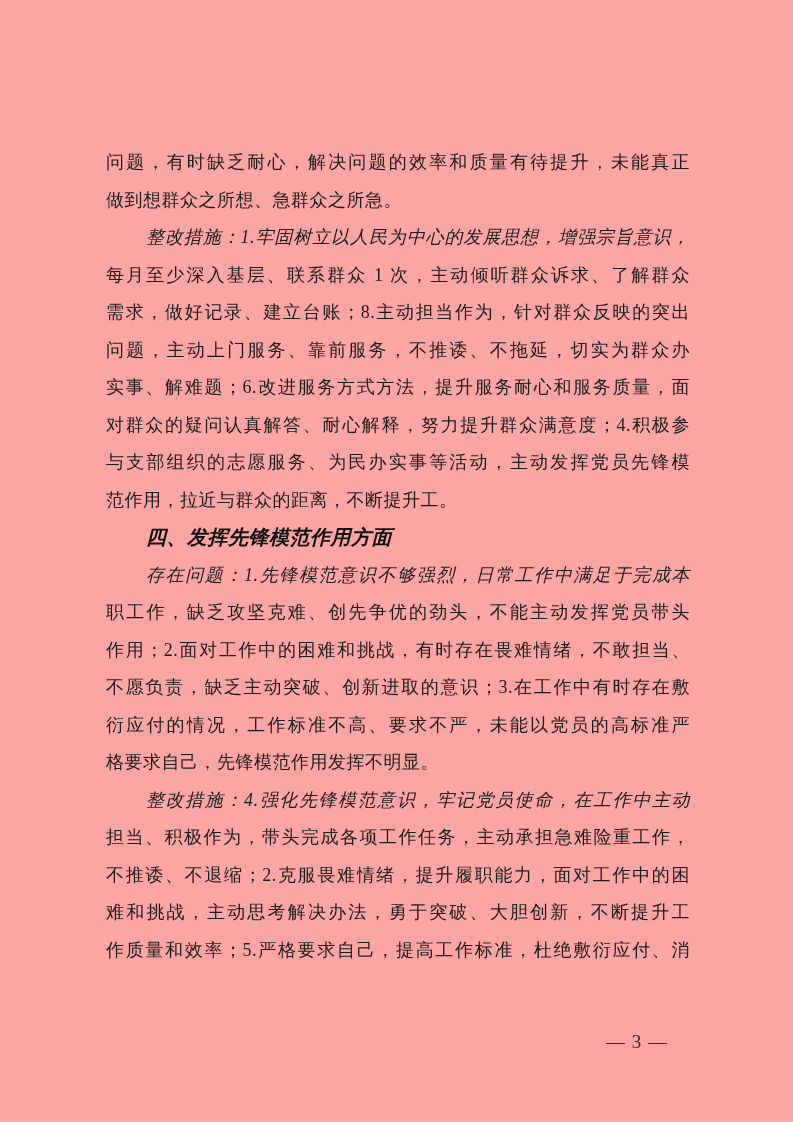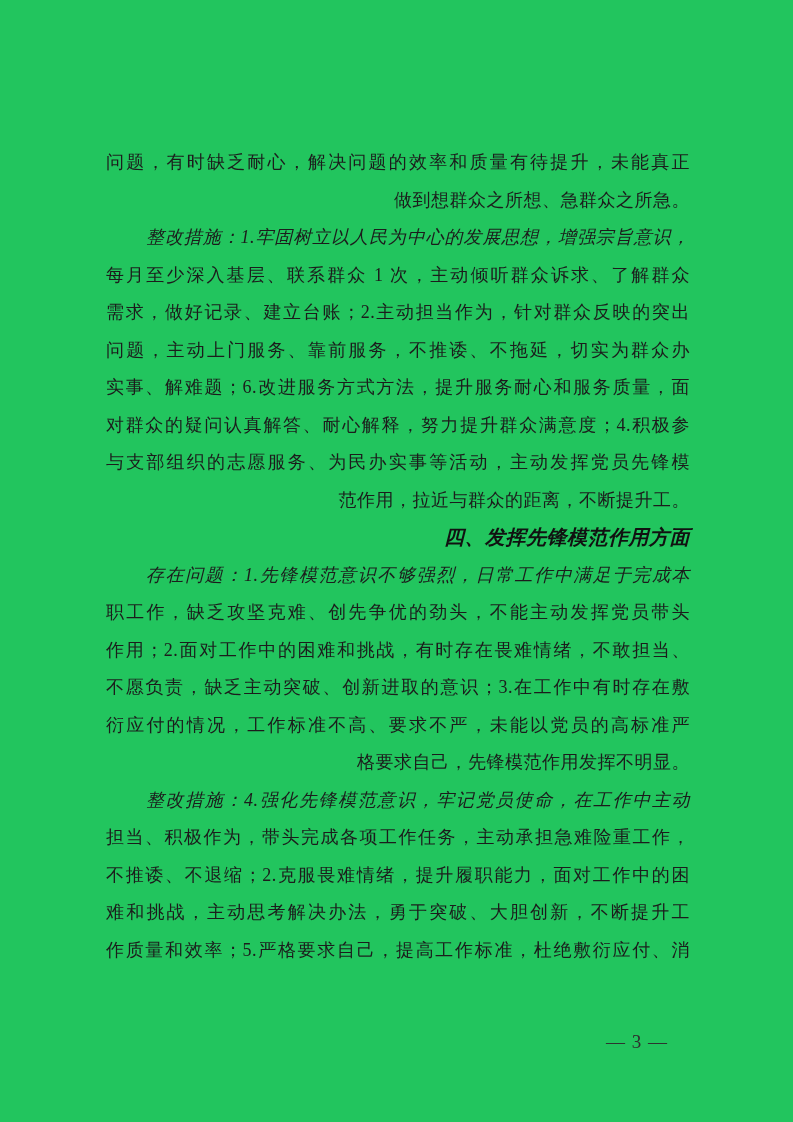--- a/index.html
+++ b/index.html
@@ -4,35 +4,35 @@
 <style>
   html, body {
     margin: 0;
     padding: 0;
     background: #ffffff;
   }
   .page {
     position: relative;
     width: 793px;
     height: 1122px;
-    background: #22c55e;
+    background: #fca5a5;
     overflow: hidden;
     font-family: "Liberation Serif", "DejaVu Serif", serif;
     color: #1c1c1c;
   }
   .content {
     position: absolute;
     left: 106px;
     top: 144px;
     width: 584px;
     font-size: 18px;
     line-height: 37.5px;
   }
   .line {
-    text-align: right;
+    text-align: left;
     height: 37.5px;
     letter-spacing: 0.5px;
   }
   .fill {
     text-align: justify;
     text-align-last: justify;
     text-justify: inter-ideograph;
   }
   .indent {
     text-indent: 40px;
@@ -56,21 +56,21 @@
 </style>
 </head>
 <body>
 
 <div class="page">
   <div class="content">
     <div class="line fill">问题，有时缺乏耐心，解决问题的效率和质量有待提升，未能真正</div>
     <div class="line">做到想群众之所想、急群众之所急。</div>
     <div class="line fill indent">整改措施：1.牢固树立以人民为中心的发展思想，增强宗旨意识，</div>
     <div class="line fill">每月至少深入基层、联系群众 1 次，主动倾听群众诉求、了解群众</div>
-    <div class="line fill">需求，做好记录、建立台账；2.主动担当作为，针对群众反映的突出</div>
+    <div class="line fill">需求，做好记录、建立台账；8.主动担当作为，针对群众反映的突出</div>
     <div class="line fill">问题，主动上门服务、靠前服务，不推诿、不拖延，切实为群众办</div>
     <div class="line fill">实事、解难题；6.改进服务方式方法，提升服务耐心和服务质量，面</div>
     <div class="line fill">对群众的疑问认真解答、耐心解释，努力提升群众满意度；4.积极参</div>
     <div class="line fill">与支部组织的志愿服务、为民办实事等活动，主动发挥党员先锋模</div>
     <div class="line">范作用，拉近与群众的距离，不断提升工。</div>
     <div class="line heading indent">四、发挥先锋模范作用方面</div>
     <div class="line fill indent">存在问题：1.先锋模范意识不够强烈，日常工作中满足于完成本</div>
     <div class="line fill">职工作，缺乏攻坚克难、创先争优的劲头，不能主动发挥党员带头</div>
     <div class="line fill">作用；2.面对工作中的困难和挑战，有时存在畏难情绪，不敢担当、</div>
     <div class="line fill">不愿负责，缺乏主动突破、创新进取的意识；3.在工作中有时存在敷</div>

